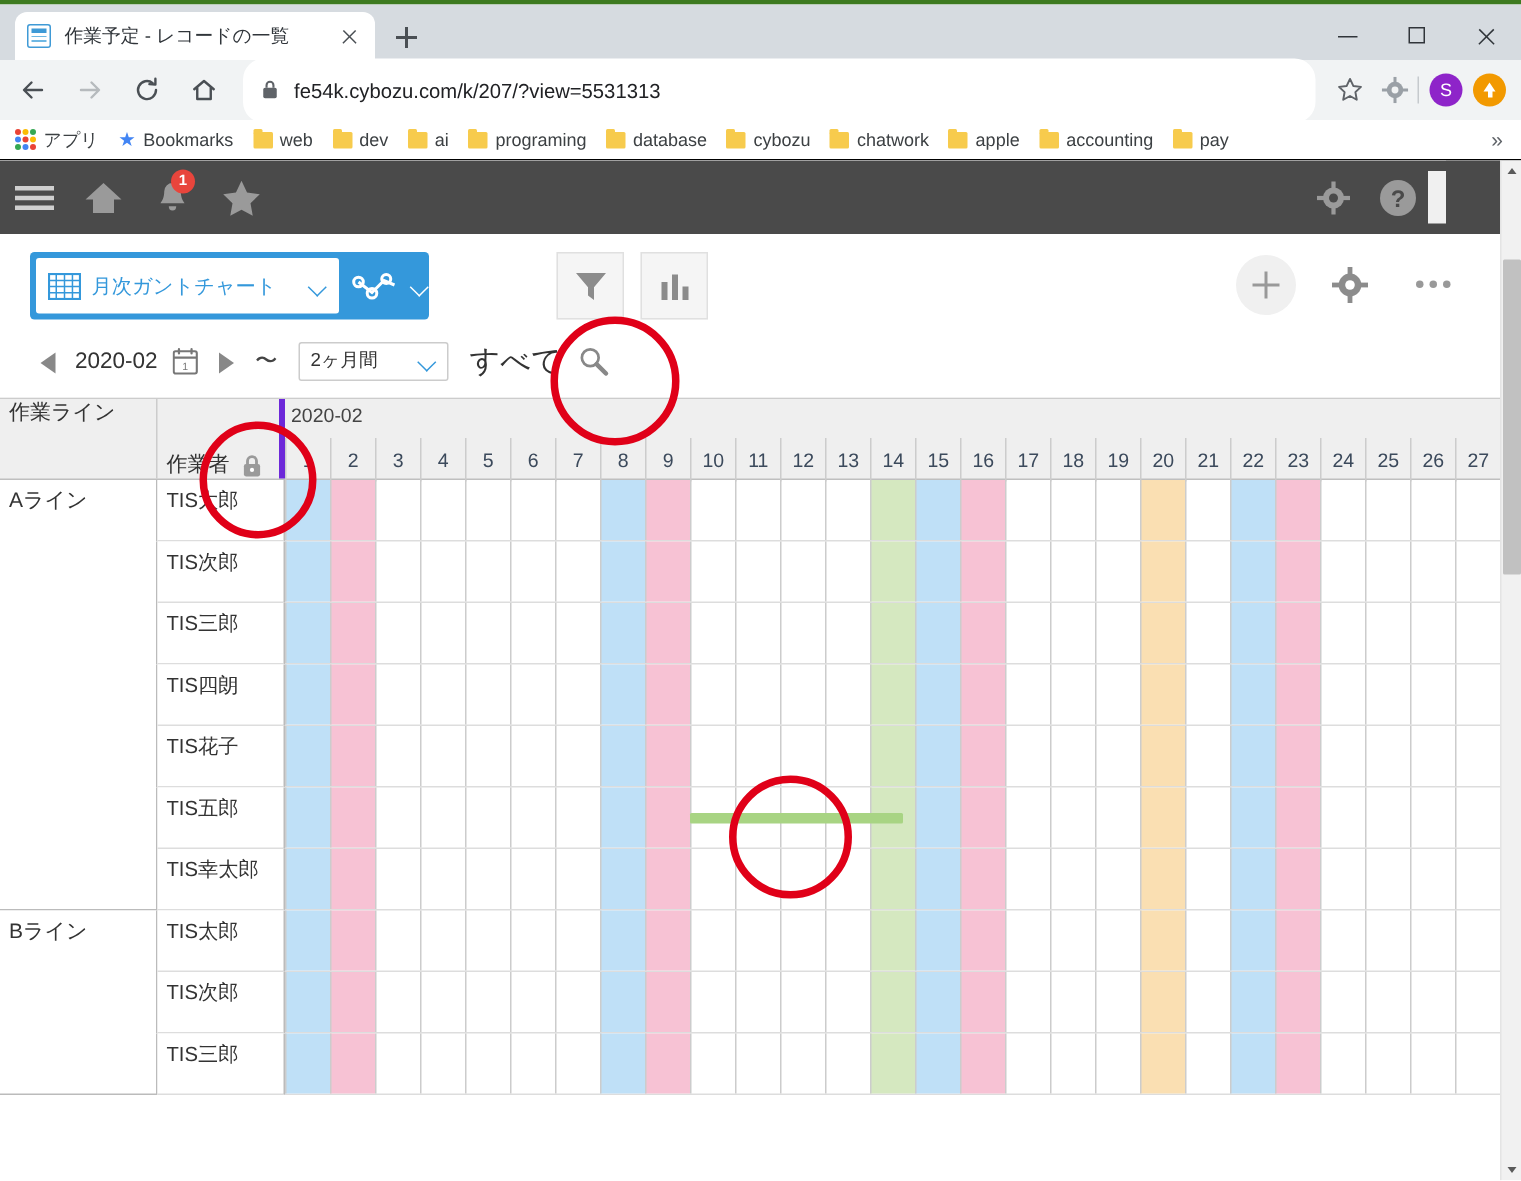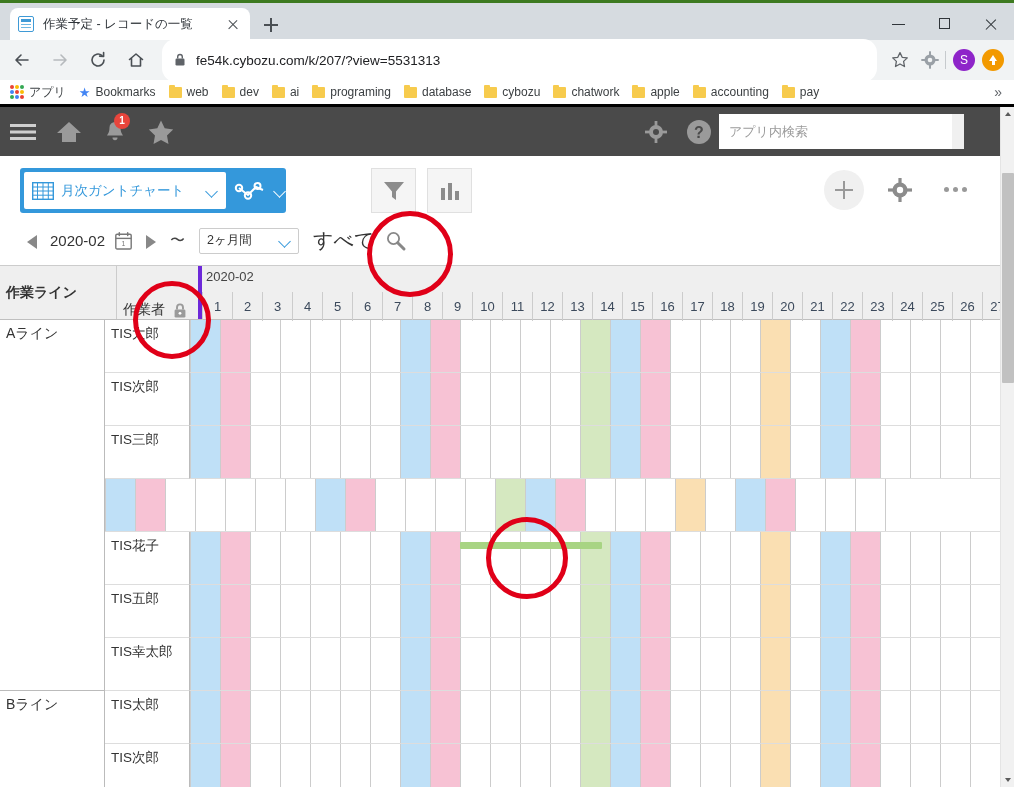--- a/index.html
+++ b/index.html
@@ -96,21 +96,21 @@
     border-bottom:6px solid #fff;
   }
   .upd-av::before {
     content:""; position:absolute; left:9.5px; top:11px; width:3px; height:5px; background:#fff;
   }
   .divider-v { width:1px; height:18px; background:#c6cacd; flex:none; }
 
   .bookmarks {
     position:absolute; left:0; top:80px; width:1014px; height:27px;
     background:#ffffff; display:flex; align-items:center; padding-left:10px;
-    border-bottom:3px solid #000000;
+    border-bottom:1px solid #000000;
   }
   .bm { display:flex; align-items:center; margin-right:13px; cursor:pointer; white-space:nowrap;}
   .bm-label { font-size:12px; color:#3c4043; }
   .bm-folder {
     width:13px; height:11px; background:#f7cb4d; border-radius:1px; margin-right:5px;
     flex:none; position:relative;
   }
   .bm-folder::before {
     content:""; position:absolute; left:0; top:-2px; width:6px; height:3px;
     background:#f7cb4d; border-radius:1px 1px 0 0;
@@ -225,36 +225,36 @@
   }
   .period-label { font-size:12.5px; color:#333; flex:1; }
   .allchip { font-size:20px; color:#333; margin-left:14px; }
   .mag-ico { width:22px; height:22px; position:relative; margin-left:11px; cursor:pointer;}
 
   
   .gantt { position:absolute; left:0; top:158px; width:1000px; height:605px; overflow:hidden; background:#fff;}
   .gantt-inner { position:absolute; left:0; top:0; width:1000px; }
 
   .gt-head { display:flex; height:55px; background:#efefef; border-top:1px solid #ccc; border-bottom:1px solid #bfbfbf;}
-  .gt-col-line { width:117px; flex:none; border-right:1px solid #ccc; display:flex; align-items:center; padding-left:6px;font-weight:bold;}
+  .gt-col-line { width:105px; flex:none; border-right:1px solid #ccc; display:flex; align-items:flex-start; padding-left:6px;}
   .gt-col-person { width:85px; flex:none; border-right:4px solid #6d28d9; display:flex; align-items:flex-end; padding-left:6px; }
   .gt-head-label { font-size:14px; color:#333; }
   .lock-glyph { width:14px; height:16px; margin-left:8px; position:relative; flex:none;}
   .gt-days { flex:1; position:relative; }
   .gt-month {
     position:absolute; left:4px; top:3px; font-size:13px; color:#444;
   }
   .gt-daycells { position:absolute; left:0; top:26px; height:29px; display:flex; }
   .daycell {
     width:30px; height:29px; border-left:1px solid #ccc; font-size:13px; color:#3c4a5c;
     display:flex; align-items:center; justify-content:center; flex:none;
   }
 
   .gt-body { position:relative; }
-  .gt-row { display:flex; height:53px; }
+  .gt-row { display:flex; height:41px; }
   .gt-linecell {
     width:105px; flex:none; border-right:1px solid #bbb; border-bottom:1px solid #ccc;
     padding:5px 0 0 6px; font-size:14px; color:#333; background:#fff;
   }
   .gt-linecell.merged { border-bottom:none; }
   .gt-linecell.lastofgroup { border-bottom:1px solid #bbb; }
   .gt-personcell {
     width:85px; flex:none; border-right:1px solid #bbb; border-bottom:1px solid #ddd;
     padding:5px 0 0 6px; font-size:13.5px; color:#333; background:#fff;
   }
@@ -481,23 +481,20 @@
               <rect x="1" y="10.6" width="5" height="2.8"></rect>
               <rect x="18" y="10.6" width="5" height="2.8"></rect>
             </g>
           </svg>
       </div>
       <div class="kin-ico" style="width:40px">
         <svg width="26" height="26" viewBox="0 0 26 26">
             <circle cx="13" cy="13" r="12" fill="#9a9a9a"></circle>
             <text x="13" y="19" font-size="16" font-family="Liberation Sans, sans-serif" fill="#4a4a4a" text-anchor="middle" font-weight="bold">?</text>
           </svg>
-      </div>
-      <div class="kin-search">
-        <input value="" placeholder="アプリ内検索" style="">
       </div>
       <div class="kin-searchbtn">
         <svg width="26" height="26" viewBox="0 0 26 26">
             <circle cx="11" cy="11" r="7.5" fill="none" stroke="#555" stroke-width="2"></circle>
             <path d="M16.5 16.5 L23 23" stroke="#555" stroke-width="2.2" stroke-linecap="round"></path>
           </svg>
       </div>
     </div>
     <div class="dark-right"></div>
 
@@ -735,20 +732,21 @@
                 <div class="cell sat"></div>
                 <div class="cell sun"></div>
                 <div class="cell"></div>
                 <div class="cell"></div>
                 <div class="cell"></div>
                 <div class="cell"></div>
               </div>
             </div>
             <div class="gt-row">
               <div class="gt-linecell merged"></div>
+              <div class="gt-personcell">TIS四朗</div>
               <div class="gt-cells">
                 <div class="cell sat"></div>
                 <div class="cell sun"></div>
                 <div class="cell"></div>
                 <div class="cell"></div>
                 <div class="cell"></div>
                 <div class="cell"></div>
                 <div class="cell"></div>
                 <div class="cell sat"></div>
                 <div class="cell sun"></div>

